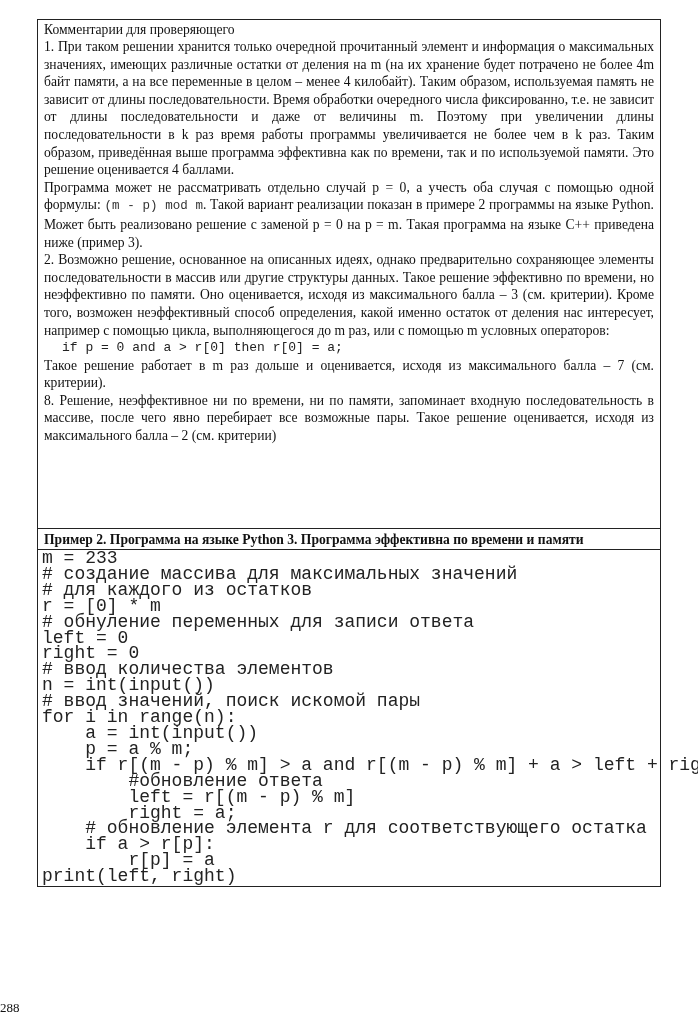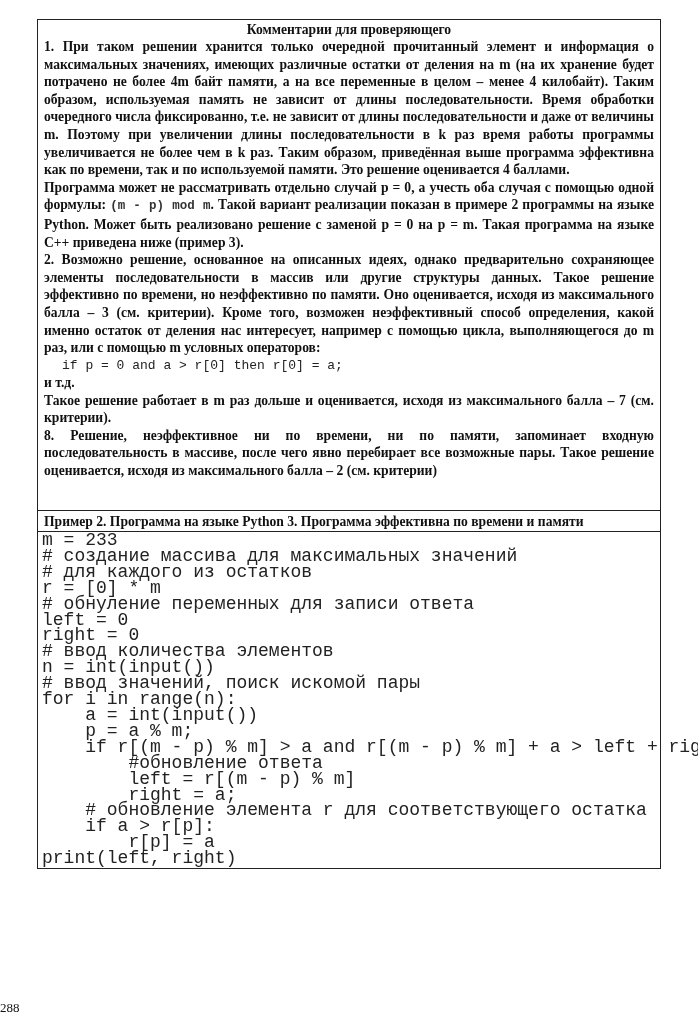--- a/index.html
+++ b/index.html
@@ -9,33 +9,33 @@
     }
     .box {
       position: absolute; left: 37px; top: 19px; width: 624px;
       border: 1.5px solid #222; box-sizing: border-box;
     }
     .comments {
       padding: 1px 6px 8px 6px; height: 490px; box-sizing: border-box;
       font-size: 13.6px; line-height: 17.6px; text-align: justify;
     }
     .comments h2 {
-      font-size: 13.6px; font-weight: bold; text-align: center; margin: 0; line-height: 17px;
+      font-size: 13.6px; font-weight: normal; text-align: left; margin: 0; line-height: 17px;
     }
-    .comments p { margin: 0; font-weight: bold; }
+    .comments p { margin: 0; }
     .comments .code-inline {
       font-family: "Liberation Mono", monospace; font-size: 12.5px; color: #333; margin-top: 28px;
     }
     .comments .code-line {
       font-family: "Liberation Mono", monospace; font-size: 13px; white-space: pre; margin: 0;
       line-height: 17.4px; padding-left: 18px; color: #222;
     }
     .ex-head {
       border-top: 1.5px solid #222; border-bottom: 1.5px solid #222;
-      font-weight: bold; font-size: 13.6px; padding: 2px 6px 1px 6px; line-height: 17px;
+      font-weight: bold; font-size: 13.6px; padding: 2px 6px 1px 6px; line-height: 17px; margin-top: 18px;
     }
     .code {
       font-family: "Liberation Mono", monospace; font-size: 18px; line-height: 15.9px;
       white-space: pre; padding: 1px 4px 1px 4px; color: #222;
     }
     .code div { min-height: 15.9px; }
     .page-number {
       position: absolute; top: 1000px; left: 0; width: 698px; text-align: left;
       font-size: 13px;
     }
@@ -43,21 +43,20 @@
 </head>
 <body>
 
 <div class="box">
   <div class="comments">
     <h2>Комментарии для проверяющего</h2>
     <p>1. При таком решении хранится только очередной прочитанный элемент и информация о максимальных значениях, имеющих различные остатки от деления на m (на их хранение будет потрачено не более 4m байт памяти, а на все переменные в целом – менее 4 килобайт). Таким образом, используемая память не зависит от длины последовательности. Время обработки очередного числа фиксированно, т.е. не зависит от длины последовательности и даже от величины m. Поэтому при увеличении длины последовательности в k раз время работы программы увеличивается не более чем в k раз. Таким образом, приведённая выше программа эффективна как по времени, так и по используемой памяти. Это решение оценивается 4 баллами.</p>
     <p><span>Программа может не рассматривать отдельно случай p = 0, а учесть оба случая с помощью одной формулы: </span><span class="code-inline">(m - p) mod m</span><span>. Такой вариант реализации показан в примере 2 программы на языке Python. Может быть реализовано решение с заменой p = 0 на p = m. Такая программа на языке C++ приведена ниже (пример 3).</span></p>
     <p>2. Возможно решение, основанное на описанных идеях, однако предварительно сохраняющее элементы последовательности в массив или другие структуры данных. Такое решение эффективно по времени, но неэффективно по памяти. Оно оценивается, исходя из максимального балла – 3 (см. критерии). Кроме того, возможен неэффективный способ определения, какой именно остаток от деления нас интересует, например с помощью цикла, выполняющегося до m раз, или с помощью m условных операторов:</p>
     <div class="code-line">if p = 0 and a &gt; r[0] then r[0] = a;</div>
-    <p>и т.д.</p>
     <p>Такое решение работает в m раз дольше и оценивается, исходя из максимального балла – 7 (см. критерии).</p>
     <p>8. Решение, неэффективное ни по времени, ни по памяти, запоминает входную последовательность в массиве, после чего явно перебирает все возможные пары. Такое решение оценивается, исходя из максимального балла – 2 (см. критерии)</p>
   </div>
   <div class="ex-head">Пример 2. Программа на языке Python 3. Программа эффективна по времени и памяти</div>
   <div class="code" id="code"><div>m = 233</div><div># создание массива для максимальных значений</div><div># для каждого из остатков</div><div>r = [0] * m</div><div># обнуление переменных для записи ответа</div><div>left = 0</div><div>right = 0</div><div># ввод количества элементов</div><div>n = int(input())</div><div># ввод значений, поиск искомой пары</div><div>for i in range(n):</div><div>    a = int(input())</div><div>    p = a % m;</div><div>    if r[(m - p) % m] &gt; a and r[(m - p) % m] + a &gt; left + right:</div><div>        #обновление ответа</div><div>        left = r[(m - p) % m]</div><div>        right = a;</div><div>    # обновление элемента r для соответствующего остатка</div><div>    if a &gt; r[p]:</div><div>        r[p] = a</div><div>print(left, right)</div></div>
 </div>
 
 <div class="page-number">288</div>
 
 </body></html>

